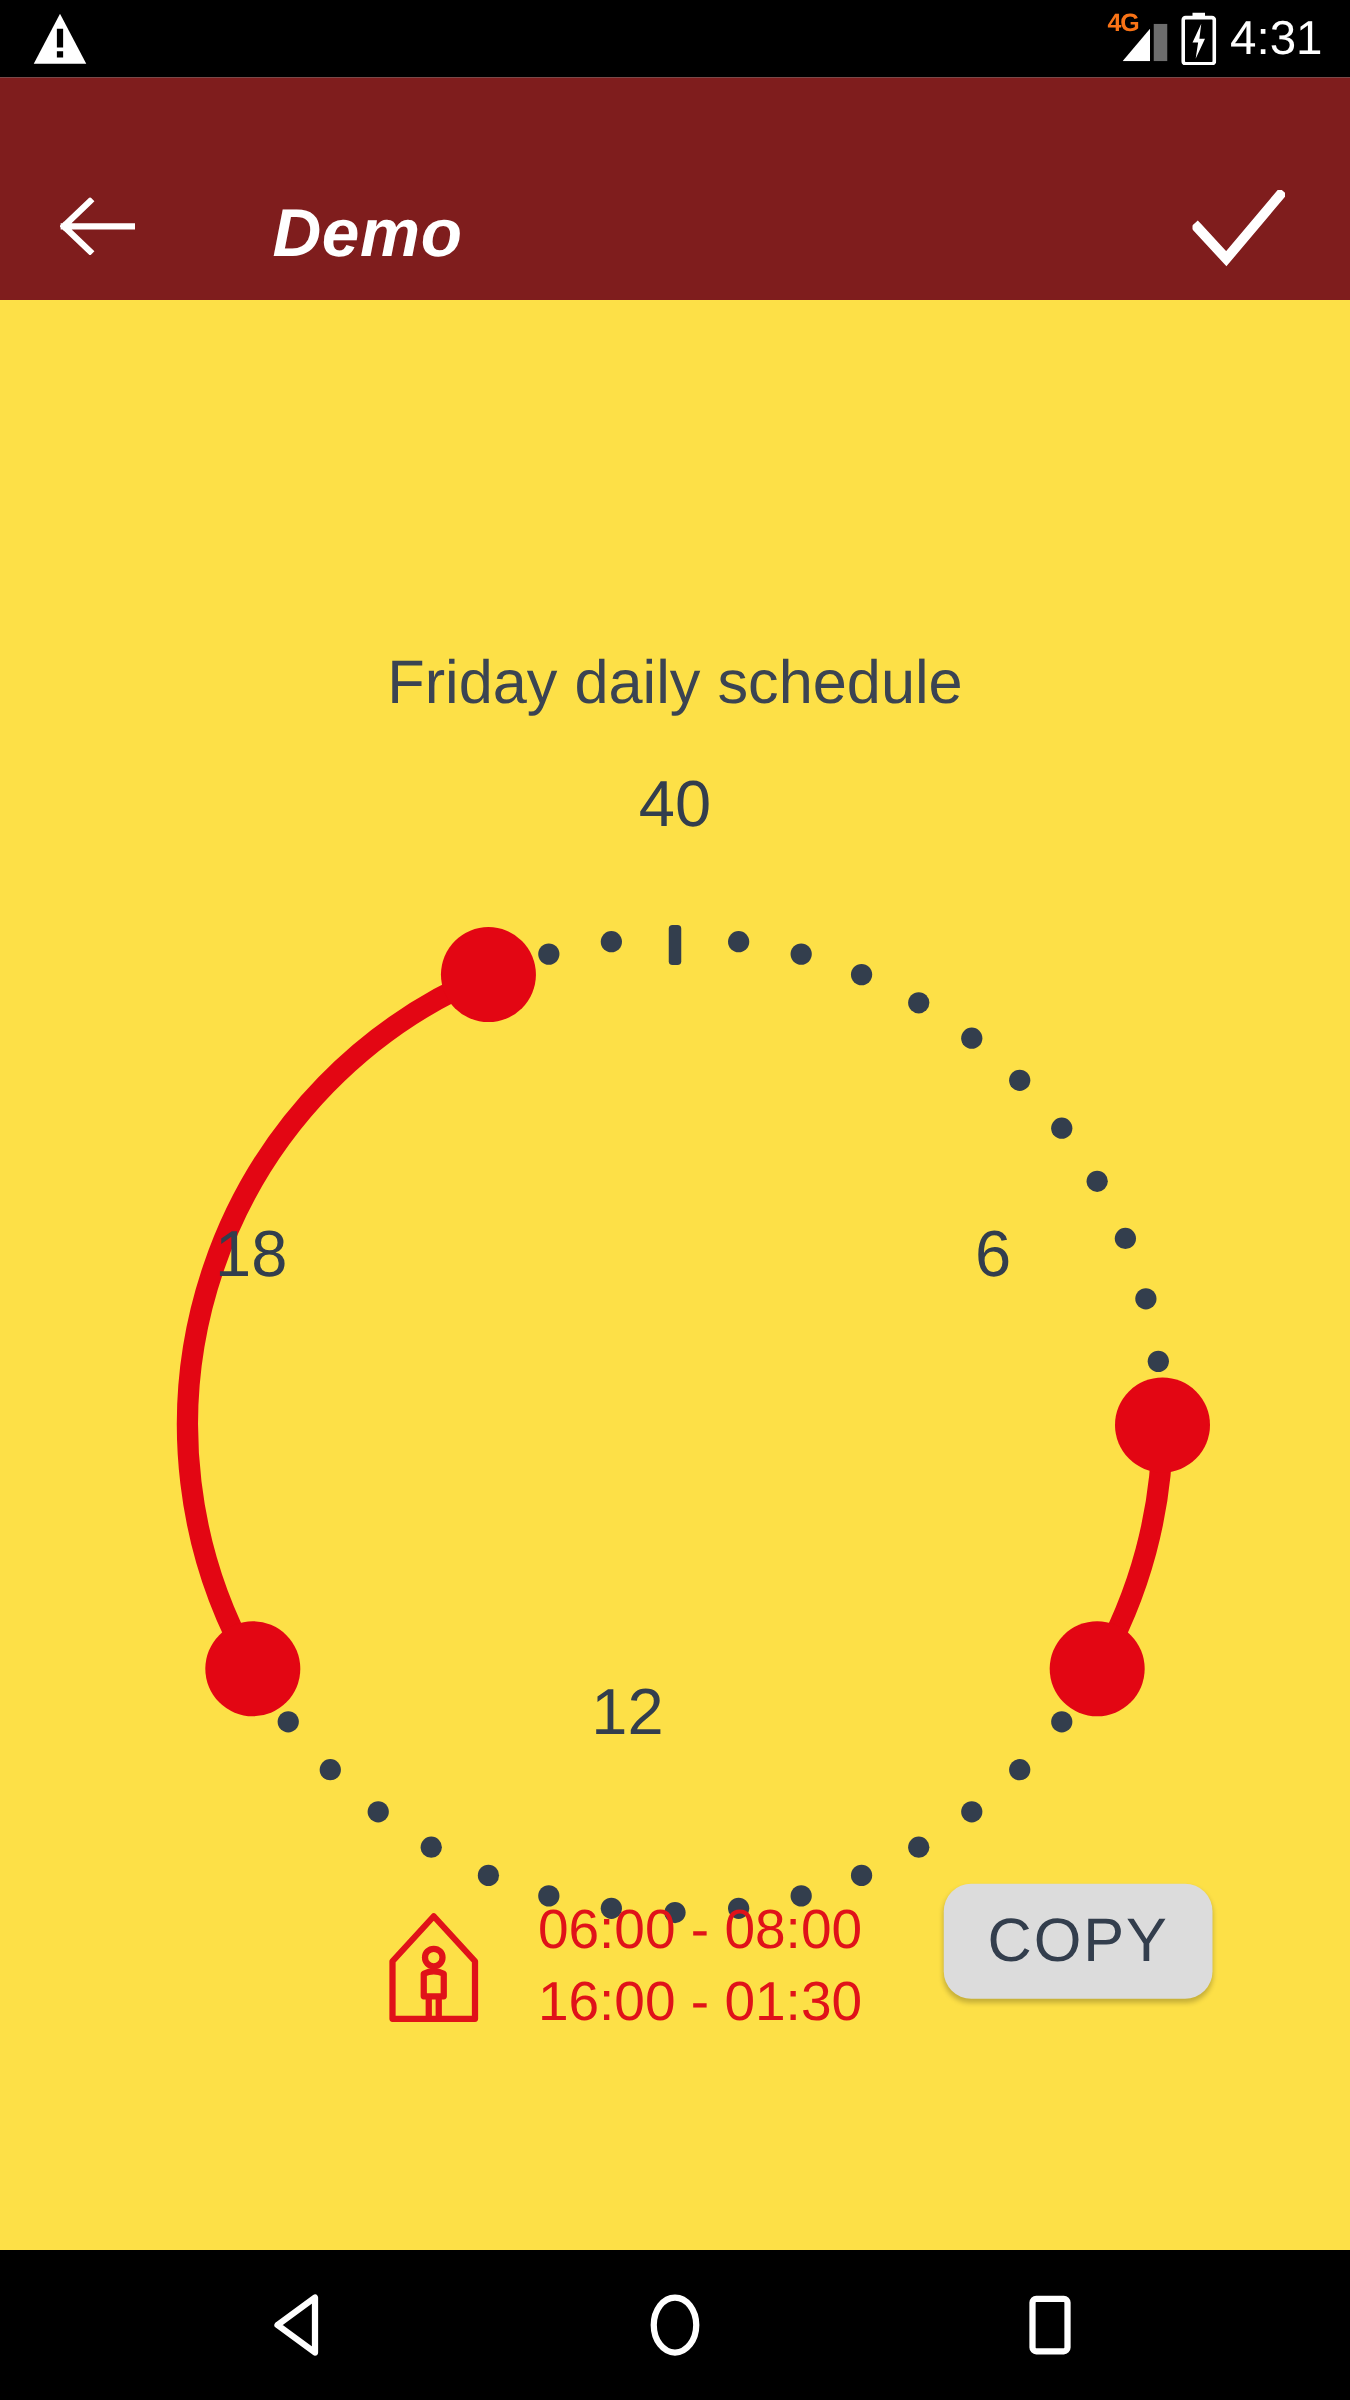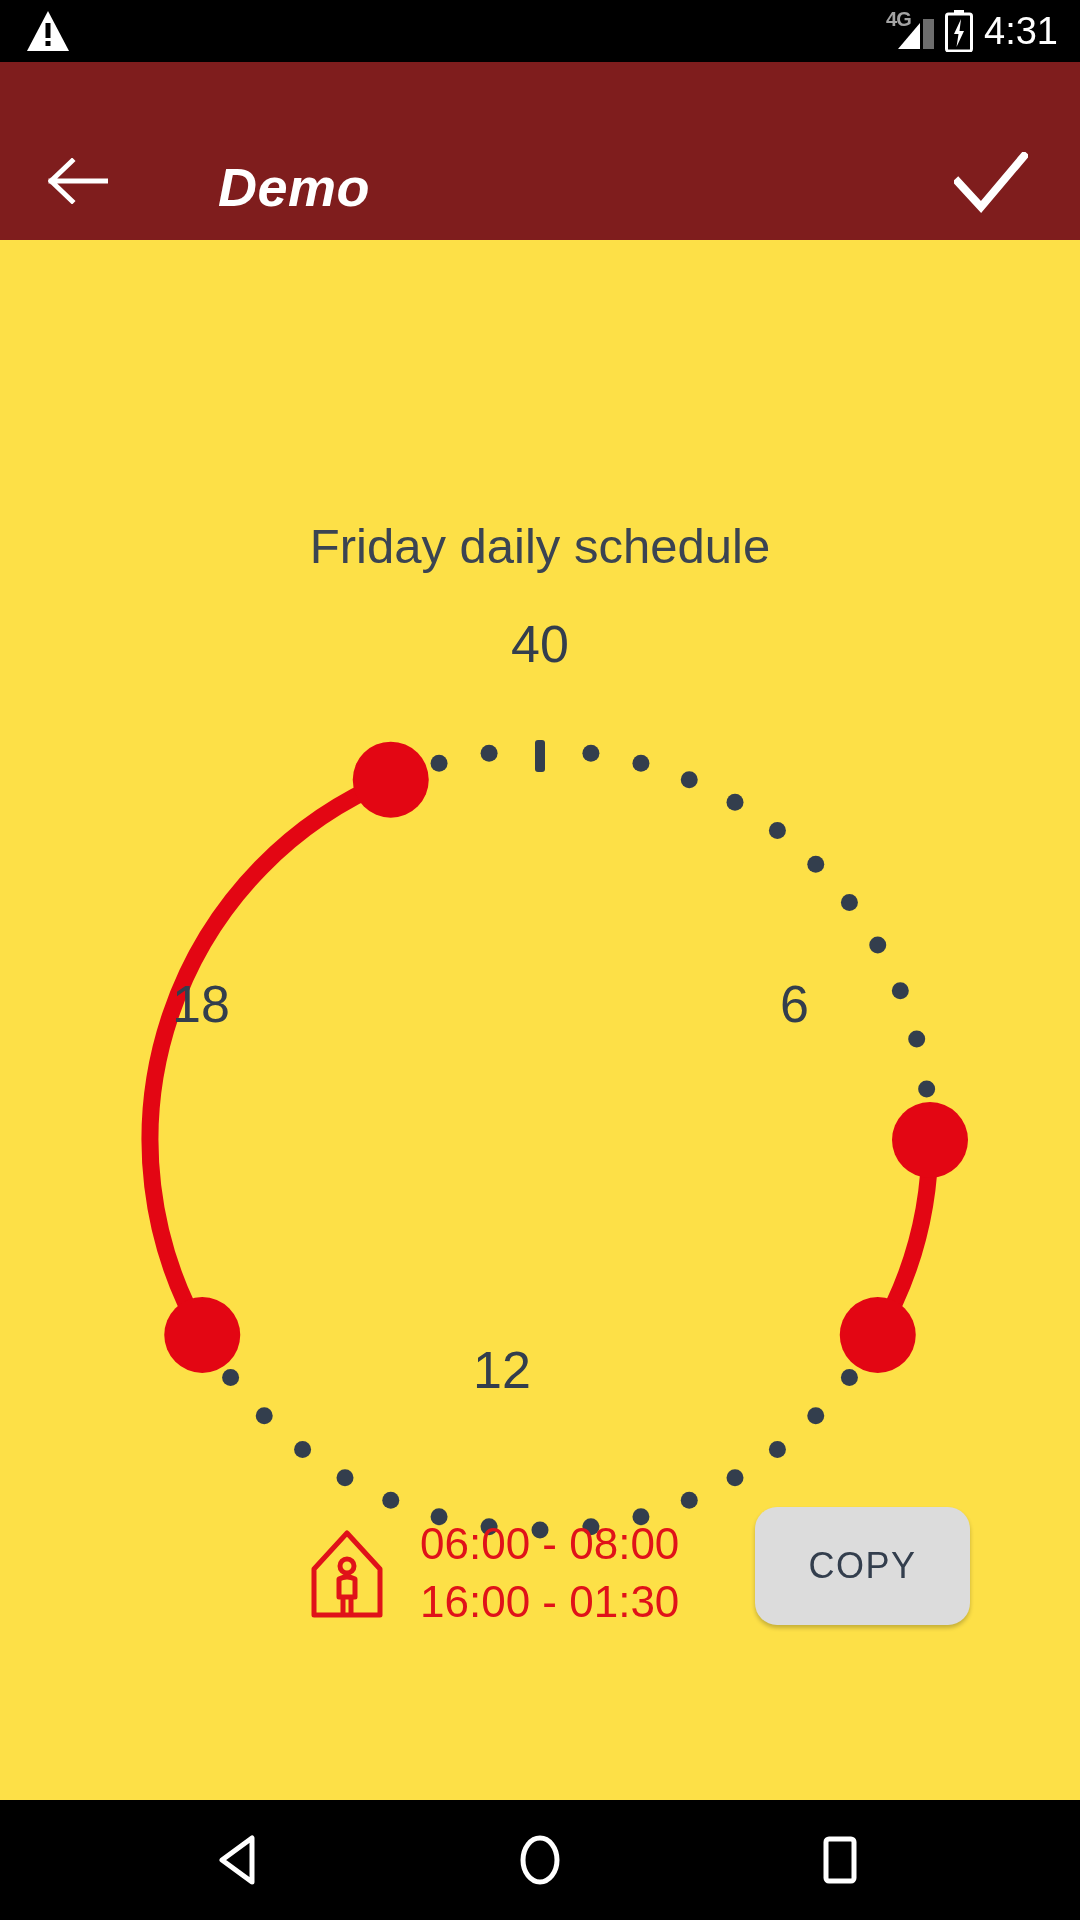--- a/index.html
+++ b/index.html
@@ -17,21 +17,21 @@
     background:#000;color:#fff;
   }
   .sb-warn{position:absolute;left:26px;top:10px;width:44px;height:42px;}
   .sb-right{
     position:absolute;right:22px;top:0;height:62px;
     display:flex;align-items:center;gap:11px;
   }
   .sb-4g{position:relative;width:46px;height:40px;}
   .sb-4g .lbl{
     position:absolute;left:-2px;top:-2px;font-size:20px;font-weight:bold;
-    color:#a3a3a3;letter-spacing:-1px;line-height:20px;
+    color:#f97316;letter-spacing:-1px;line-height:20px;
   }
   .sb-4g .tri{
     position:absolute;right:0;bottom:2px;width:36px;height:30px;
   }
   .sb-batt{width:28px;height:42px;position:relative;}
   .sb-time{
     font-size:38px;color:#fff;line-height:42px;
     letter-spacing:0px;font-weight:400;
   }
 
@@ -83,28 +83,28 @@
 
   
   .infoRow{
     position:absolute;left:0;top:1275px;width:1080px;height:140px;
   }
   .home-icon{
     position:absolute;left:308px;top:10px;width:78px;height:96px;
   }
   .times{
     position:absolute;left:420px;top:0px;width:280px;
-    color:#e01219;font-size:44px;line-height:58px;text-align:left;
+    color:#e01219;font-size:44px;line-height:58px;text-align:center;
   }
   .copy-btn{
-    position:absolute;left:755px;top:-8px;width:215px;height:118px;
+    position:absolute;left:755px;top:-8px;width:215px;height:92px;
     background:#dcdcdc;border-radius:22px;
     box-shadow:0 3px 4px rgba(0,0,0,0.22);
     display:flex;align-items:center;justify-content:center;
-    color:#333e4d;font-size:36px;letter-spacing:1.5px;cursor:pointer;
+    color:#333e4d;font-size:49px;letter-spacing:1.5px;cursor:pointer;
     border:none;font-family:"Liberation Sans", sans-serif;
   }
 
   
   .navbar{
     position:absolute;left:0;bottom:0;width:1080px;height:120px;background:#000;
   }
   .navbar .nb{
     position:absolute;top:0;height:120px;width:160px;
     display:flex;align-items:center;justify-content:center;cursor:pointer;

